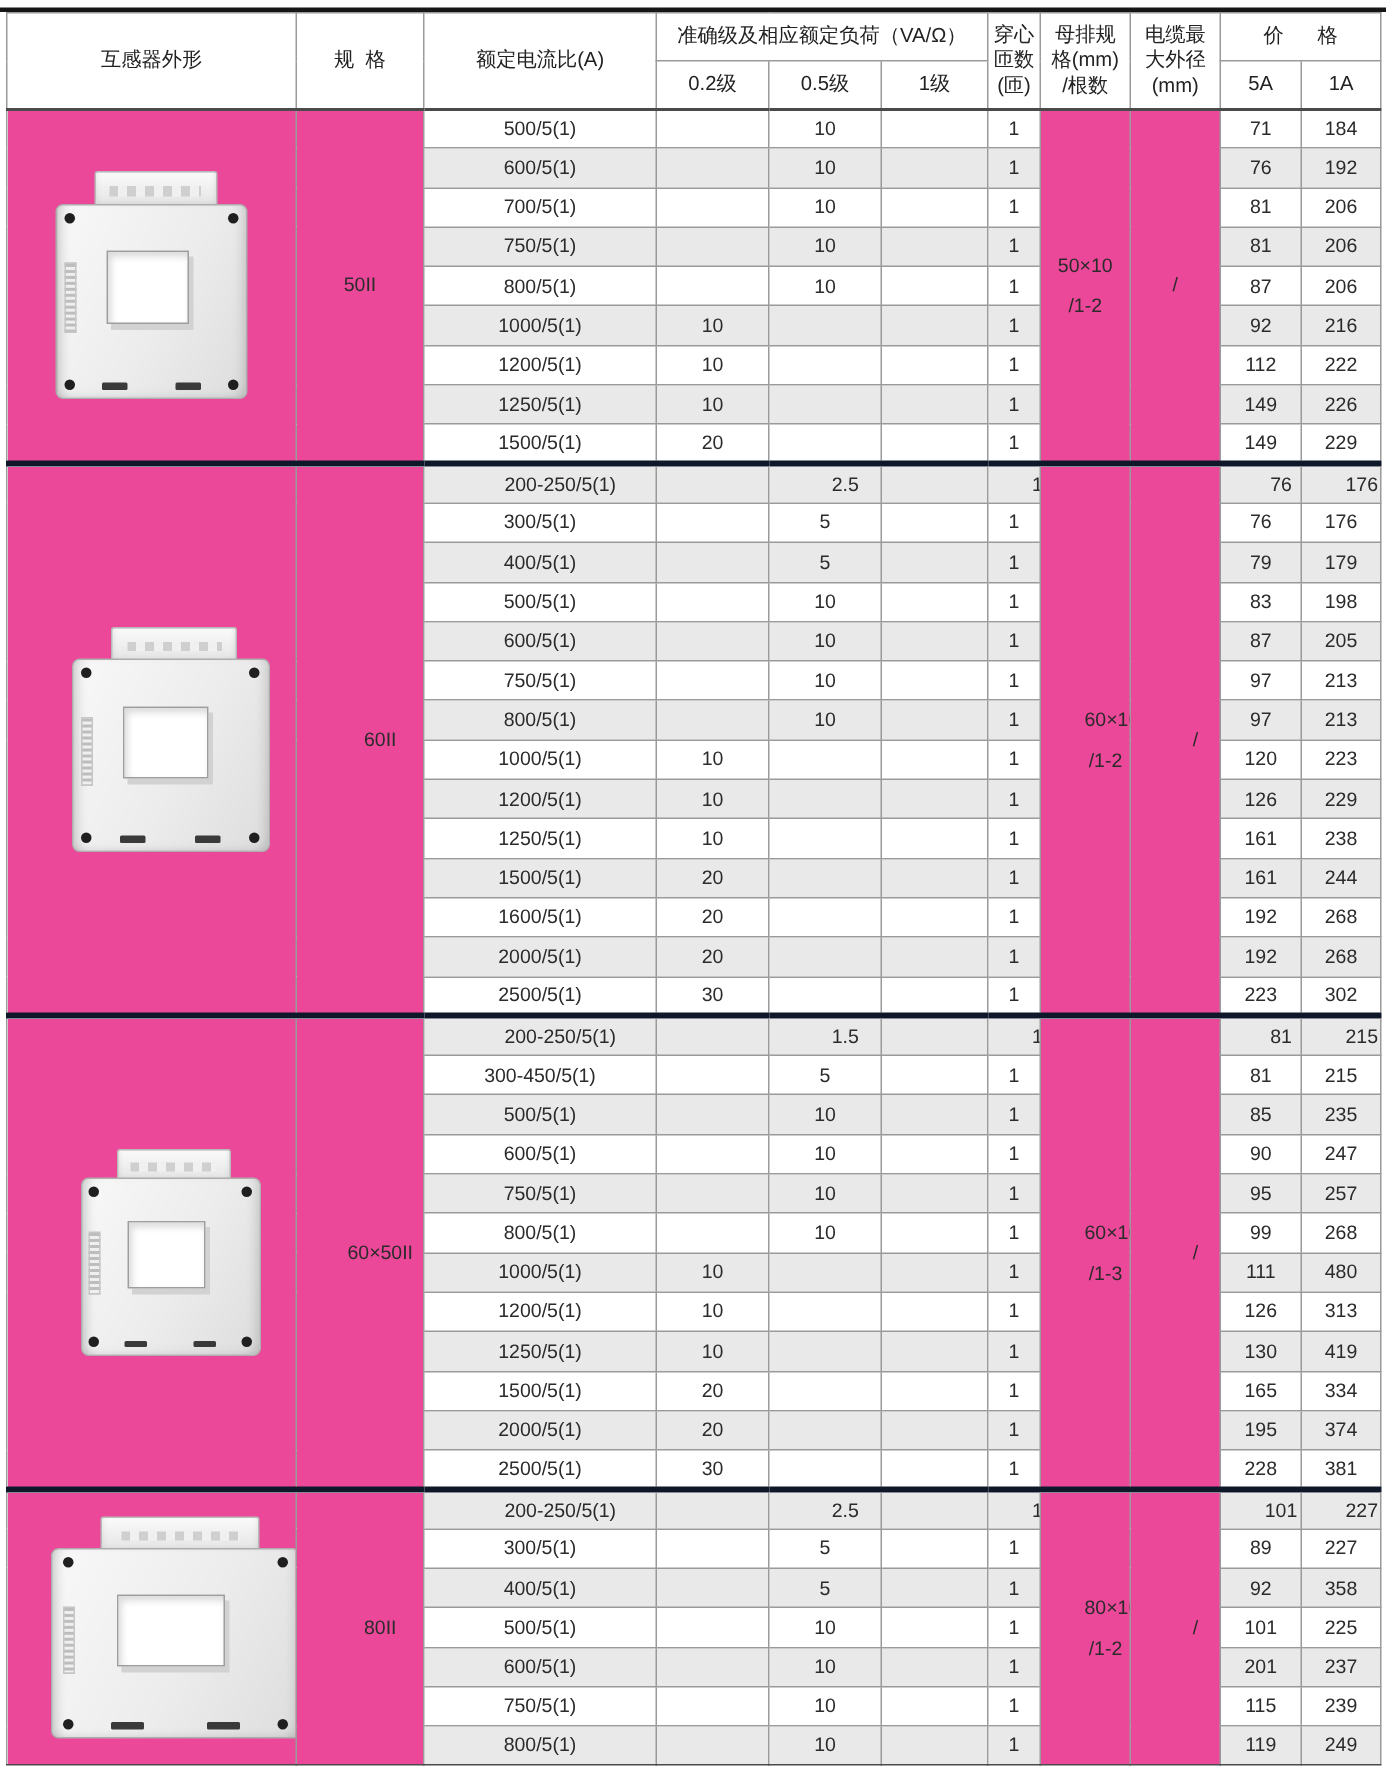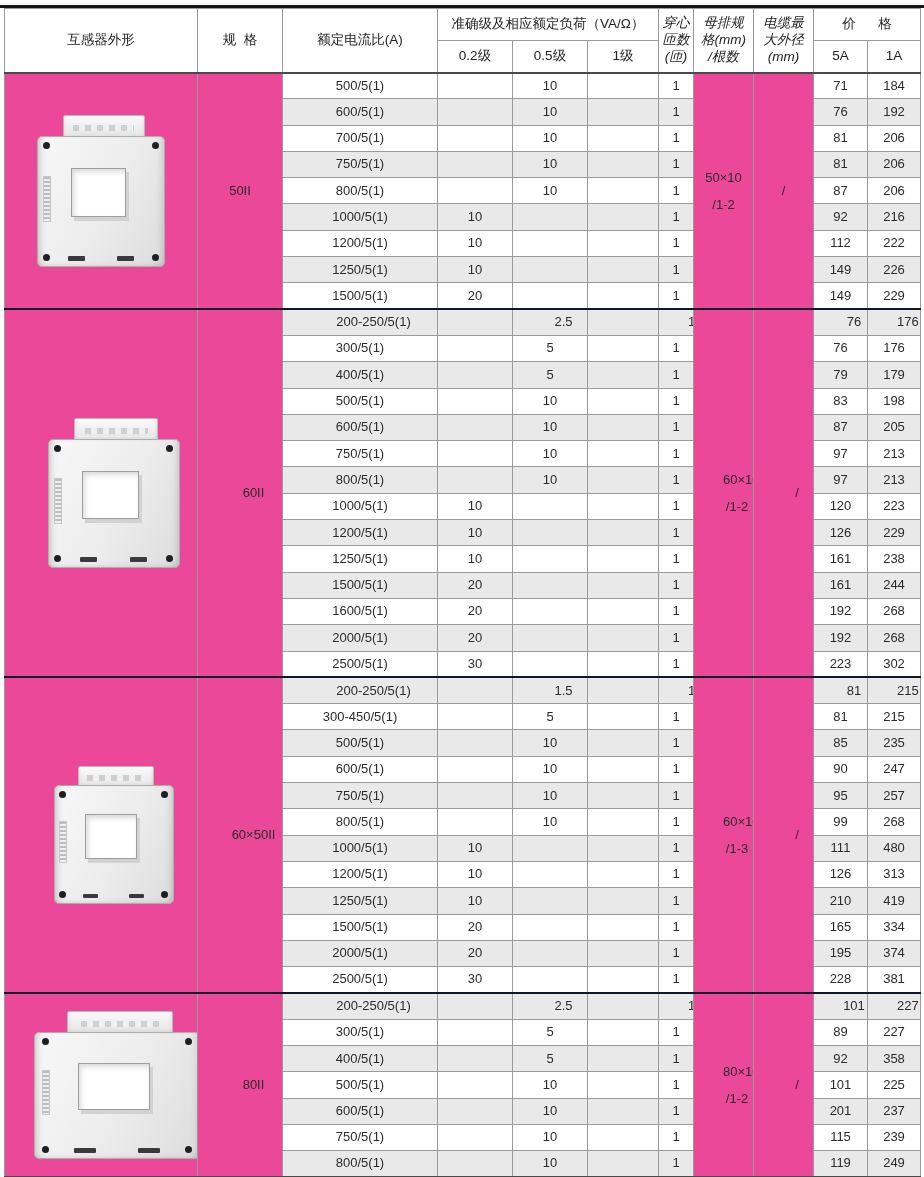--- a/index.html
+++ b/index.html
@@ -25,26 +25,26 @@
     text-align: center; vertical-align: middle;
     font-weight: normal;
     font-size: 13px; line-height: 1.25;
     padding: 0 2px;
     overflow: hidden;
   }
   thead th { font-size: 13.5px; color: #222; background: #fff; margin-top: 16px; }
   thead tr.h1 th { height: 32px; }
   thead tr.h2 th { height: 32px; }
   thead th.bb2 { border-bottom: 2px solid #4a4a4a; }
-  .pre { white-space: pre-line; font-style: italic; }
+  .pre { white-space: pre-line; }
   .pres { white-space: pre; }
 
   tbody td { height: 26.3px; background: #fff; }
   tbody tr.alt td:not(.merged) { background: #e9e9e9; }
-  tbody tr.sec-start td { border-top: 2px solid #0f172a; padding-left: 29px; }
+  tbody tr.sec-start td { border-top: 4px solid #0f172a; padding-left: 29px; }
   tbody td.merged { background: #ec4899; }
   tbody td.bus { white-space: pre-line; line-height: 2.1; }
   tbody td.img-cell { padding: 4px; }
   table.catalog { border-bottom: 2px solid #4a4a4a; }
 
   
   .ct { position: relative; margin: 0 auto; }
   .ct-a { width: 128px; height: 152px; }
   .ct-b { width: 132px; height: 150px; }
   .ct-c { width: 120px; height: 138px; }
@@ -461,21 +461,21 @@
         <td>1</td>
         <td>126</td>
         <td>313</td>
       </tr>
       <tr class="alt">
         <td>1250/5(1)</td>
         <td>10</td>
         <td></td>
         <td></td>
         <td>1</td>
-        <td>210</td>
+        <td>130</td>
         <td>419</td>
       </tr>
       <tr>
         <td>1500/5(1)</td>
         <td>20</td>
         <td></td>
         <td></td>
         <td>1</td>
         <td>165</td>
         <td>334</td>

